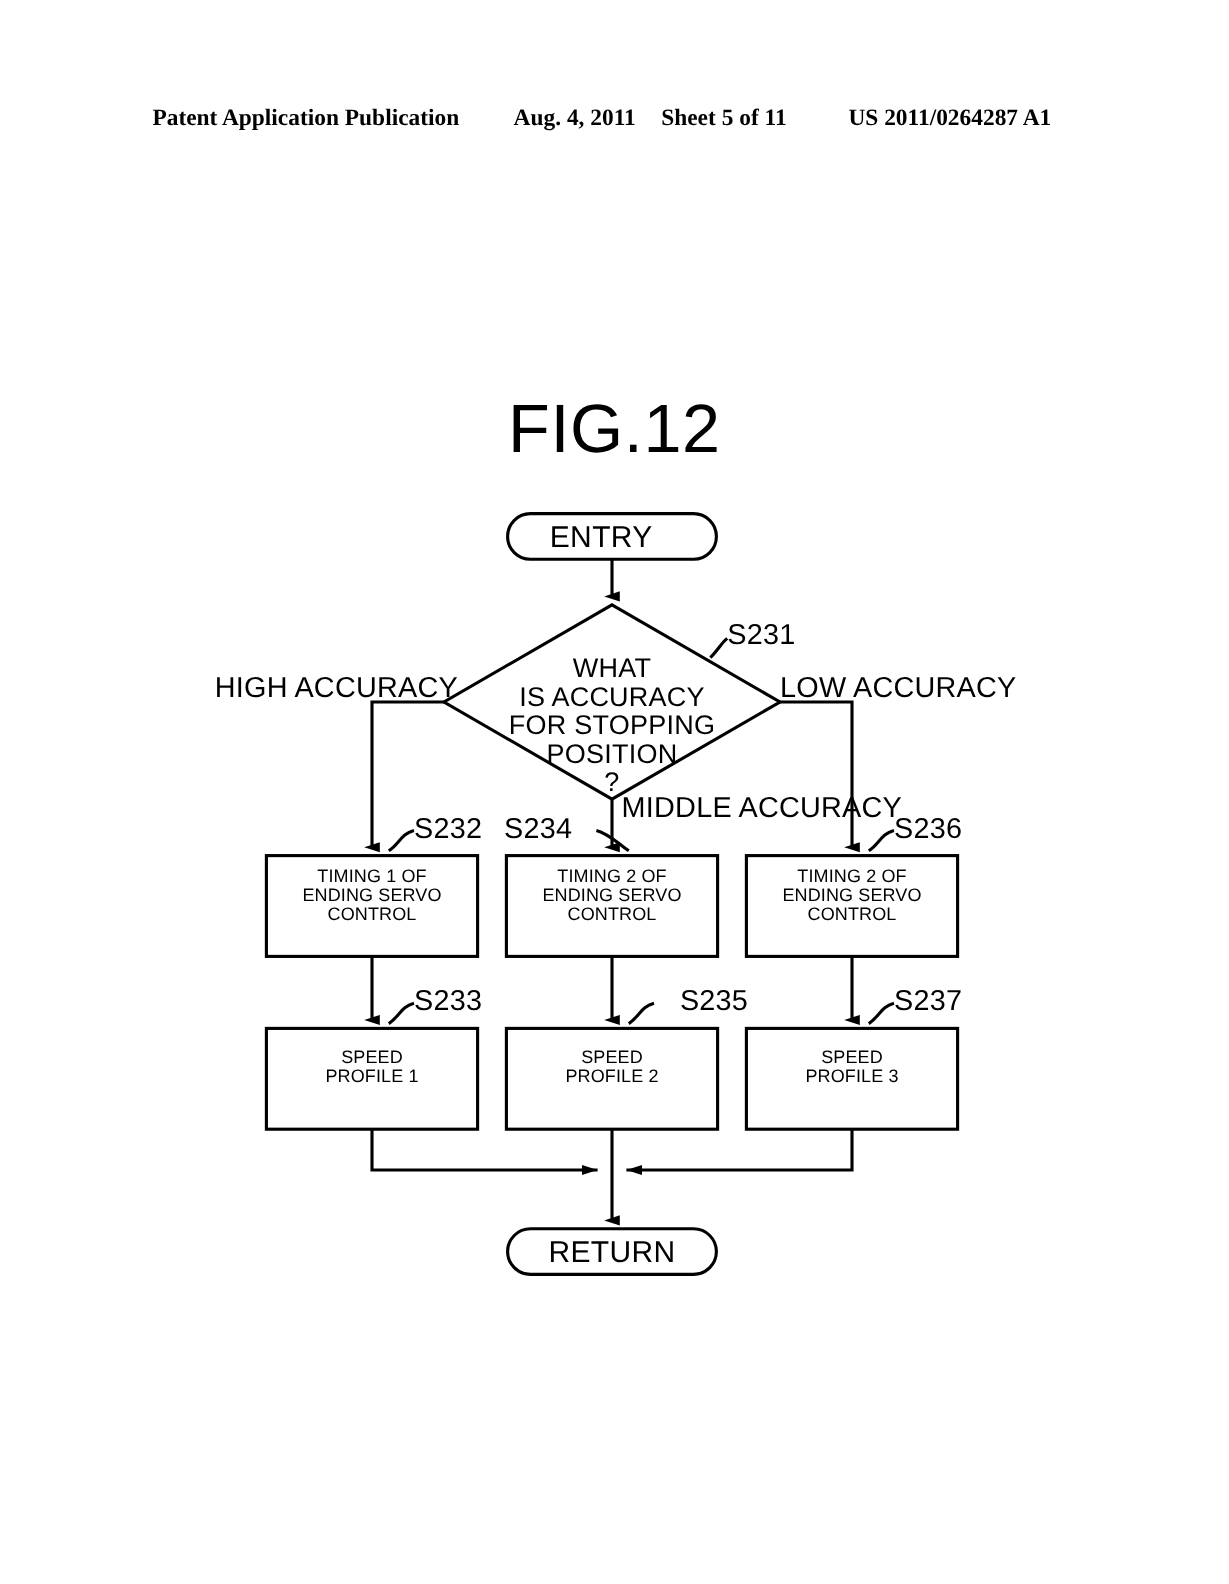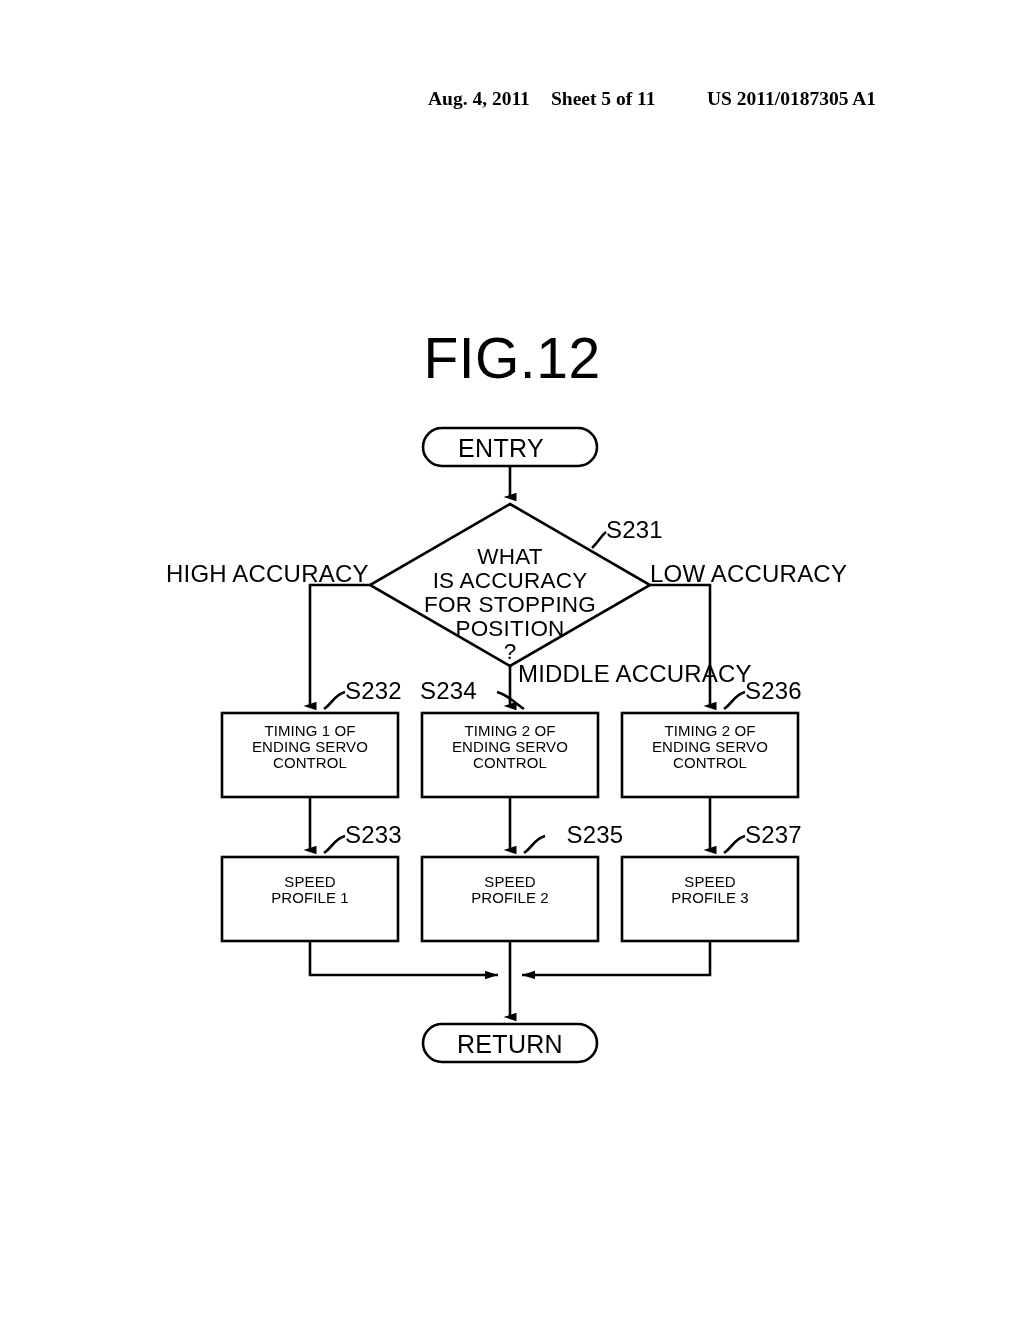--- a/index.html
+++ b/index.html
@@ -112,23 +112,24 @@
   .step-ref {
     font-size: 24px;
     letter-spacing: 0.2px;
     white-space: nowrap;
   }
 </style>
 </head>
 <body>
 
 <div id="page-header">
+  <span class="hdr-pub">Patent Application Publication</span>
   <span class="hdr-date">Aug. 4, 2011</span>
   <span class="hdr-sheet">Sheet 5 of 11</span>
-  <span class="hdr-patno">US 2011/0187305 A1</span>
+  <span class="hdr-patno">US 2011/0264287 A1</span>
 </div>
 
 <div id="figure-title">FIG.12</div>
 
 <div id="flowchart">
 
   <svg id="flow-svg" width="1024" height="1320" viewBox="0 0 1024 1320">
     <defs>
       <marker id="arrow-down" markerWidth="14" markerHeight="14" refX="4.2" refY="6.5" orient="auto" markerUnits="userSpaceOnUse">
         <path d="M 0 0 L 8.4 0 L 4.2 13 Z" fill="#000"></path>
@@ -190,21 +191,21 @@
   <div class="flow-text terminal-label" style="left:423px; top:435px; width:156px;">ENTRY</div>
 
   <div class="flow-text decision-label" style="left:360px; top:545px; width:300px;">WHAT
 IS ACCURACY
 FOR STOPPING
 POSITION
 ?</div>
 
   <div class="flow-text step-ref" style="left:606px; top:517px; width:120px; text-align:left;">S231</div>
 
-  <div class="flow-text branch-label" style="left:166px; top:561px; width:200px; text-align:left;">HIGH ACCURACY</div>
+  <div class="flow-text branch-label" style="left:179px; top:561px; width:200px; text-align:left;">HIGH ACCURACY</div>
 
   <div class="flow-text branch-label" style="left:650px; top:561px; width:220px; text-align:left;">LOW ACCURACY</div>
 
   <div class="flow-text branch-label two-line" style="left:518px; top:661px; width:180px;">MIDDLE
 ACCURACY</div>
 
   <div class="flow-text box-label" style="left:222px; top:723px; width:176px;">TIMING 1 OF
 ENDING SERVO
 CONTROL</div>
   <div class="flow-text box-label" style="left:422px; top:723px; width:176px;">TIMING 2 OF

